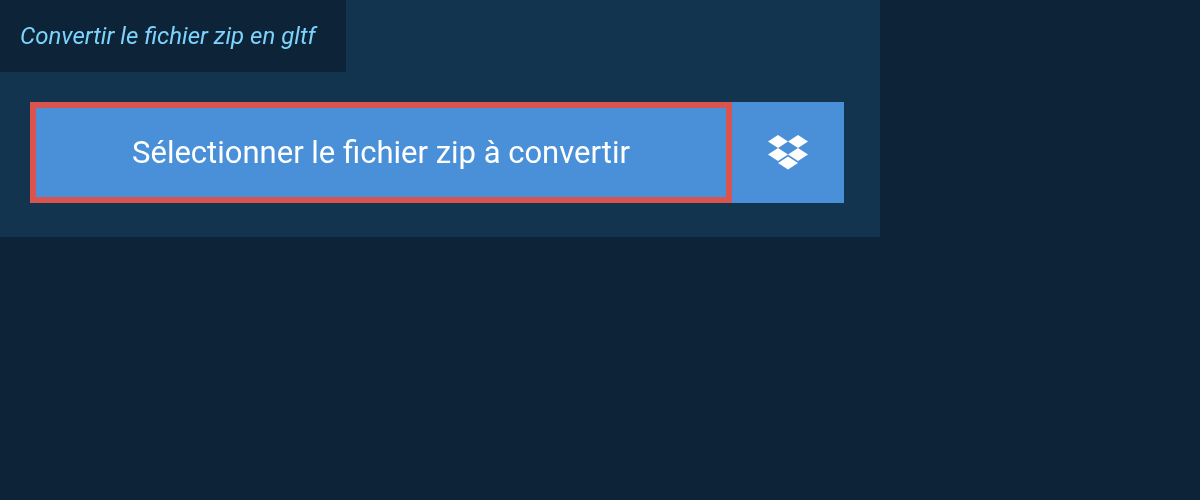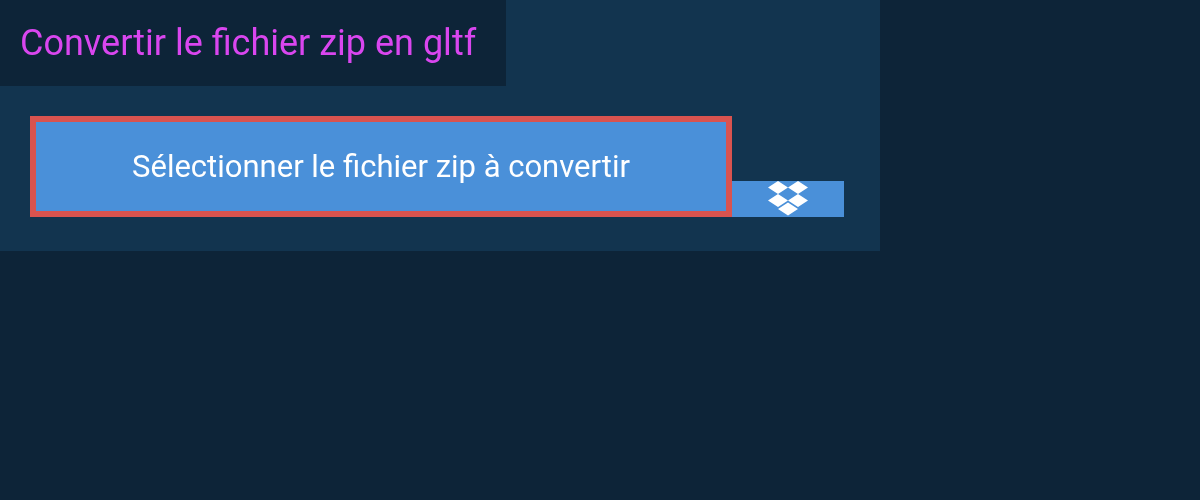--- a/index.html
+++ b/index.html
@@ -18,29 +18,29 @@
       background-color: #12344f;
       margin: 0;
       width: 880px;
     }
     .header-tab {
       background-color: #0d2438;
       display: inline-block;
       padding: 22px 30px 22px 20px;
     }
     .header-text {
-      color: #d946ef;
-      font-size: 36px;
+      color: #7dd3fc;
+      font-size: 24px;
       font-weight: 400;
+      font-style: italic;
     }
     .button-area {
       padding: 30px 30px 34px 30px;
       display: flex;
       gap: 0;
-      align-items: flex-end;
     }
     .main-button {
       background-color: #4a90d9;
       border: 6px solid #d9534f;
       color: #ffffff;
       font-size: 31px;
       font-weight: 400;
       padding: 26px 40px;
       cursor: pointer;
       text-align: center;

